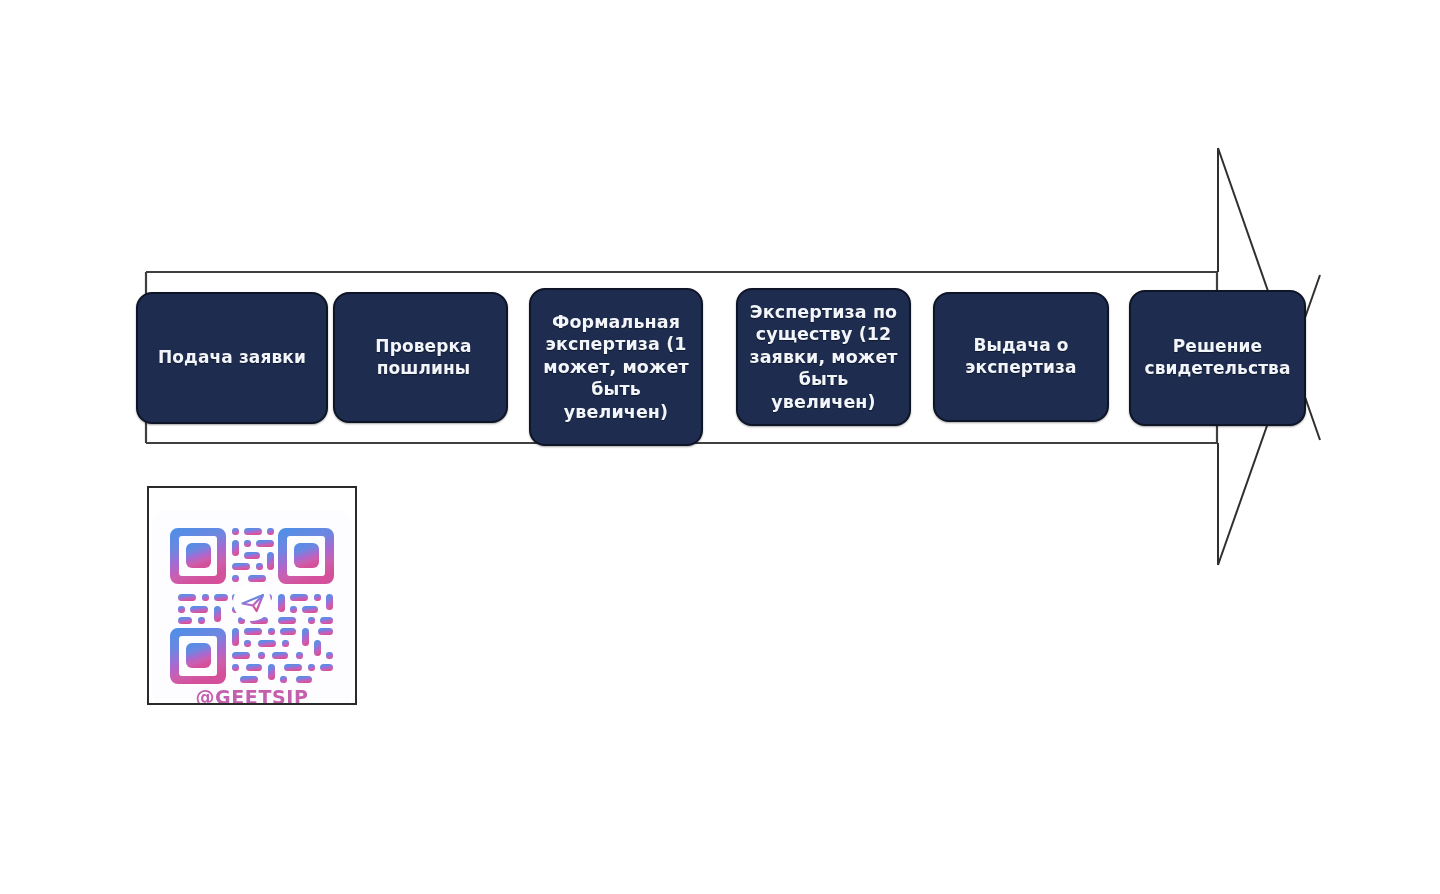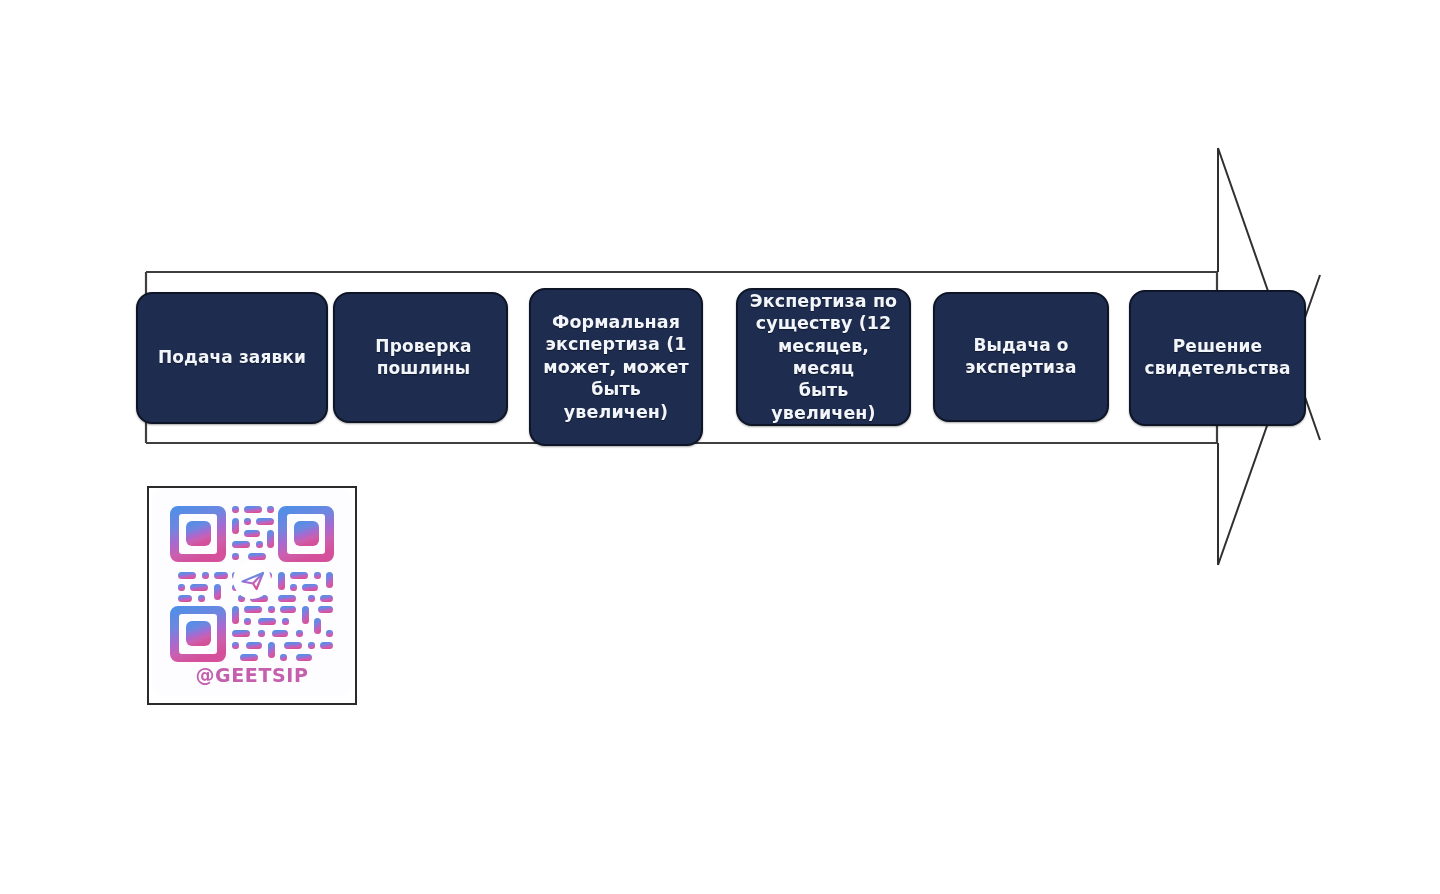--- a/index.html
+++ b/index.html
@@ -64,21 +64,21 @@
     top: 486px;
     width: 210px;
     height: 219px;
     box-sizing: border-box;
     background: #ffffff;
     border: 2px solid #2b2b2b;
     display: flex;
     flex-direction: column;
     align-items: center;
     justify-content: flex-start;
-    padding: 0 0 0 0;
+    padding: 22px 0 0 0;
     overflow: hidden;
   }
   .qr-inner {
     width: 200px;
     height: 208px;
     border-radius: 14px;
     background: #fdfdff;
     position: relative;
     display: flex;
     flex-direction: column;
@@ -139,21 +139,21 @@
       <span>экспертиза (1</span><br>
       <span>может, может</span><br>
       <span>быть увеличен)</span>
     </span>
   </div>
 
   <div class="step-box" style="left:736px; top:288px; width:175px; height:138px;">
     <span class="step-label fs-2">
       <span>Экспертиза по</span><br>
       <span>существу (12</span><br>
-      <span>месяцев, месяц</span><br>
+      <span>заявки, может</span><br>
       <span>быть увеличен)</span>
     </span>
   </div>
 
   <div class="step-box" style="left:933px; top:292px; width:176px; height:130px;">
     <span class="step-label fs-1">
       <span>Выдача о</span><br>
       <span>экспертиза</span>
     </span>
   </div>

